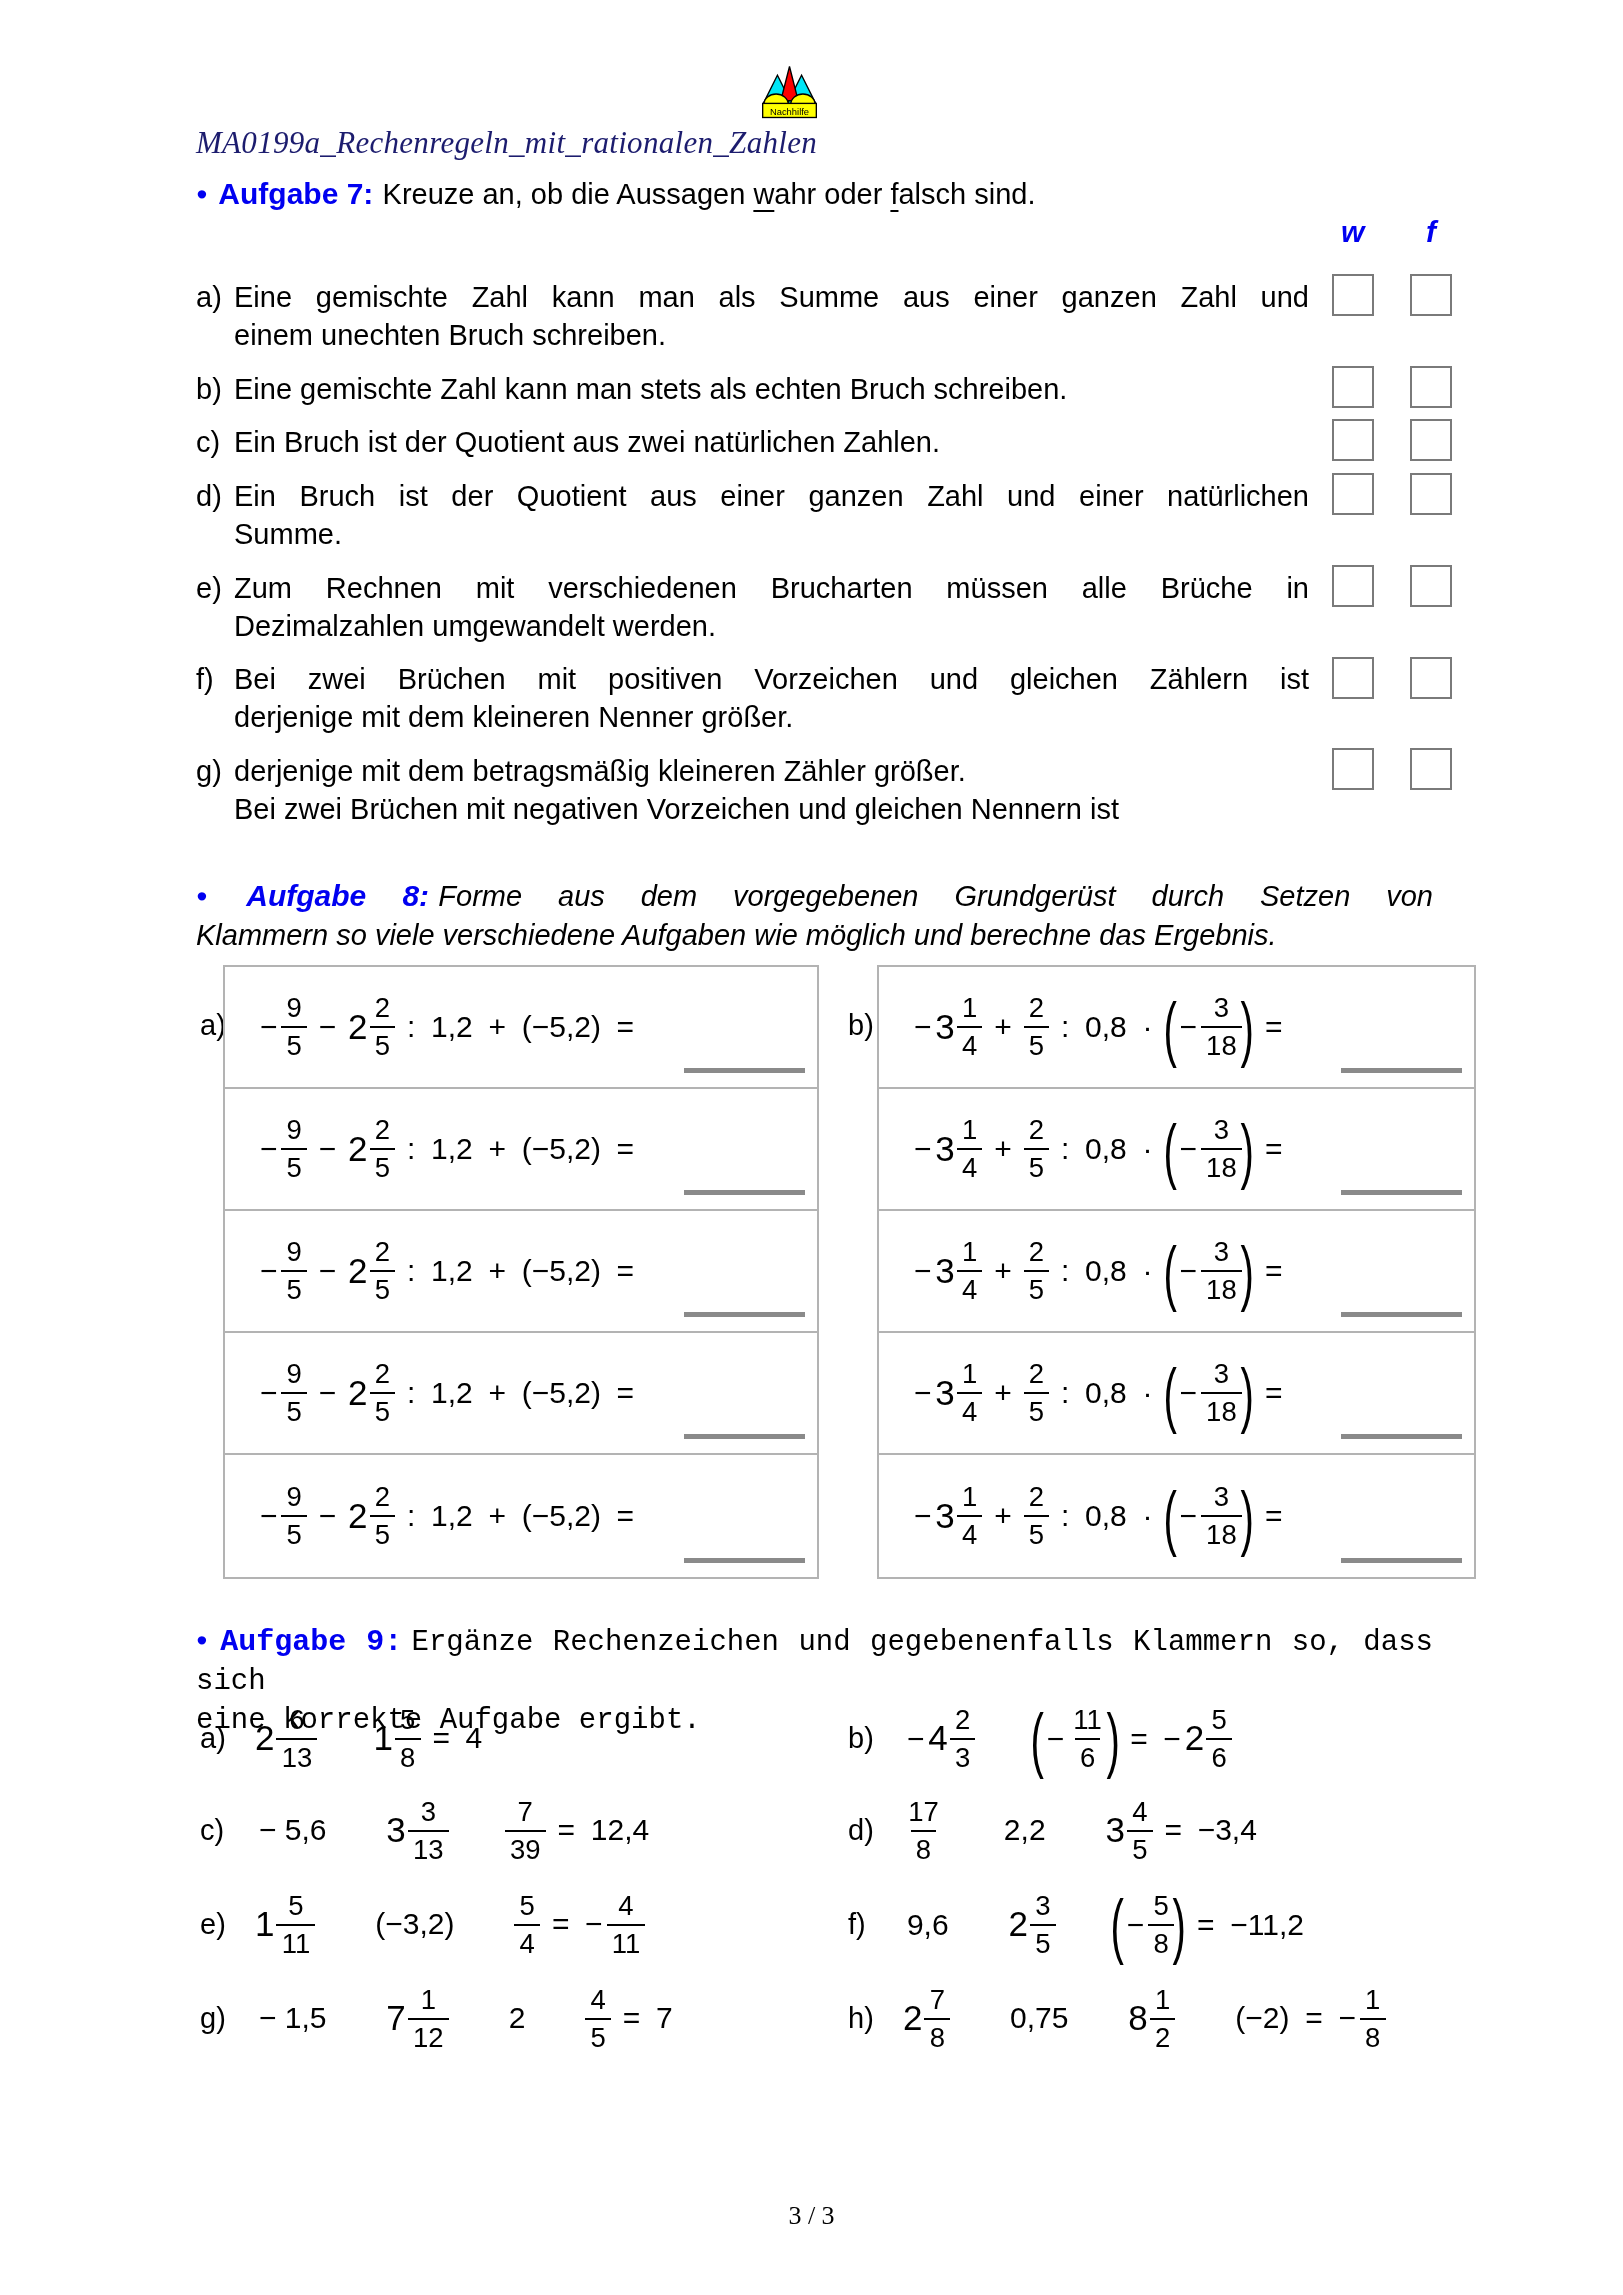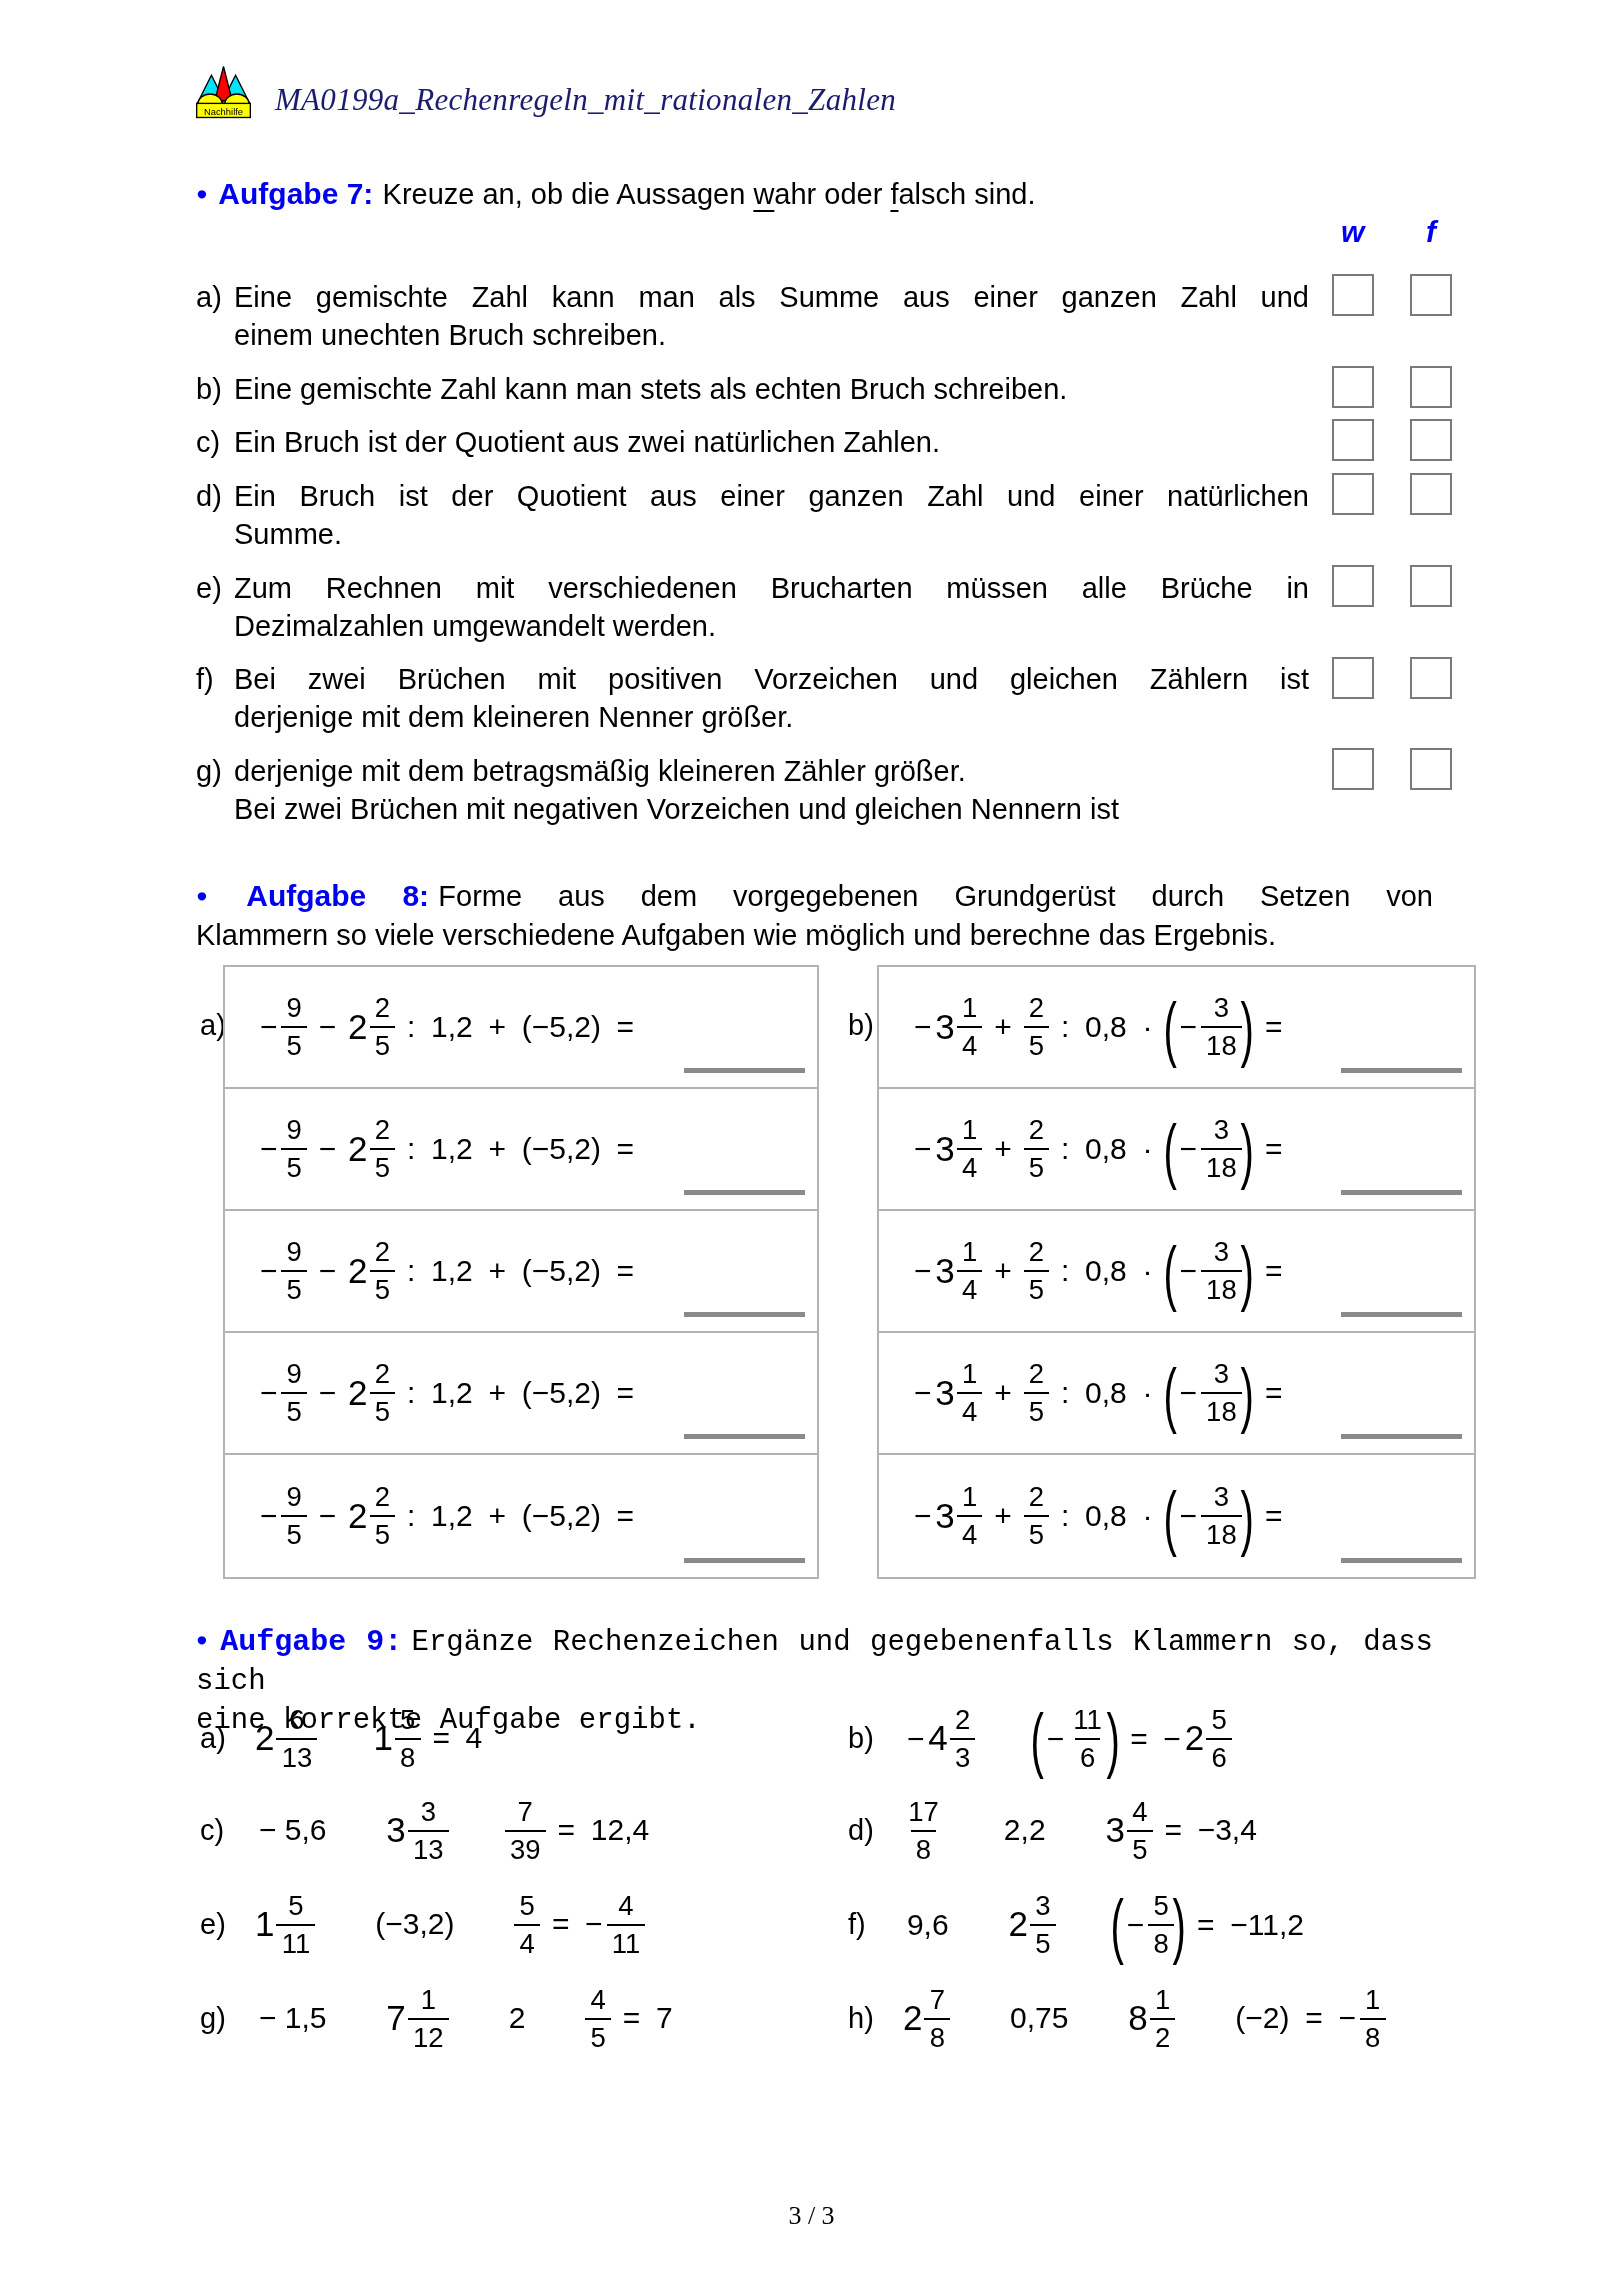--- a/index.html
+++ b/index.html
@@ -10,21 +10,21 @@
     --blank-gray:#8a8a8a;
   }
   *{margin:0;padding:0;box-sizing:border-box;}
   html,body{background:#e8e8e8;}
   .page{
     position:relative;width:1623px;height:2295px;background:#ffffff;
     font-family:"Liberation Sans",sans-serif;font-size:29px;color:#000;
     overflow:hidden;margin:0 auto;
   }
   
-  .header{position:absolute;left:196px;top:65px;display:flex;align-items:flex-end;gap:24px;}
+  .header{position:absolute;left:196px;top:65px;display:flex;align-items:flex-end;gap:6px;flex-direction:column;}
   .logo{width:55px;height:54px;flex:none;}
   .doc-title{
     font-family:Liberation Serif, serif;font-style:italic;font-size:31px;
     color:var(--title-navy);padding-bottom:1.3px;letter-spacing:0.3px;
   }
   
   .task-head{position:absolute;left:196px;width:1237px;line-height:39px;}
   .bullet{color:var(--accent-blue);font-size:19.6px;vertical-align:3.9px;margin-right:10.5px;}
   .task-label{color:var(--accent-blue);font-weight:bold;font-size:30px;margin-right:9.2px;}
   .jline{text-align:justify;text-align-last:justify;}
@@ -146,21 +146,21 @@
         <div class="stlabel">g)</div>
         <div class="sttext">
           <div>derjenige mit dem betragsmäßig kleineren Zähler größer.</div>
           <div>Bei zwei Brüchen mit negativen Vorzeichen und gleichen Nennern ist</div>
         </div>
         <div class="cb w"></div>
         <div class="cb f"></div>
       </div>
     </div>
 
-  <div class="task-head" style="top:876px;">
+  <div class="task-head" style="top:876px;font-style:italic;">
     <div class="jline"><span class="bullet">●</span><span class="task-label">Aufgabe 8:</span><span>Forme aus dem vorgegebenen Grundgerüst durch Setzen von</span></div>
     <div class="lline">Klammern so viele verschiedene Aufgaben wie möglich und berechne das Ergebnis.</div>
   </div>
 
   <div class="t8lab" style="left:200px;top:1009px;">a)</div>
   <div class="t8table" id="t8a" style="left:223px;top:965px;width:596px;">
       <div class="t8row">
         <div class="mexp">
           <span class="mtxt">−</span>
           <span class="mmix">

